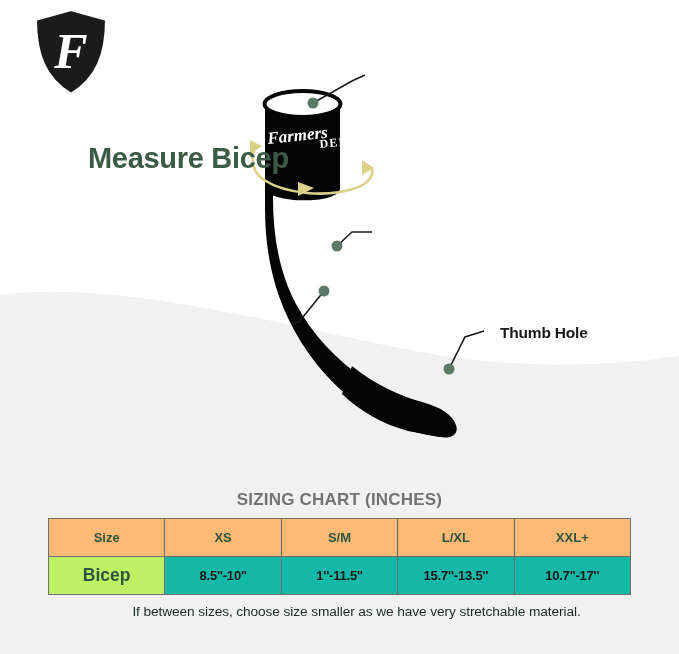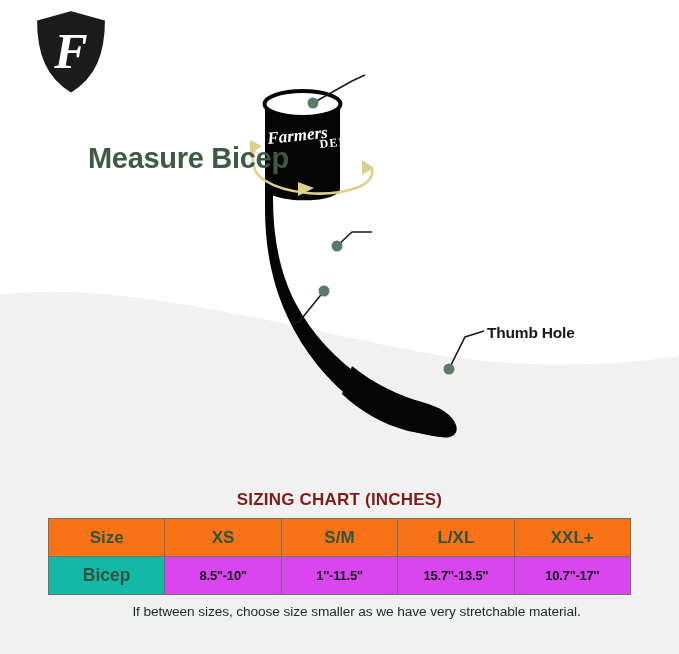--- a/index.html
+++ b/index.html
@@ -52,21 +52,21 @@
     font-size: 15.5px;
     letter-spacing: -0.2px;
     color: #17181a;
     white-space: nowrap;
   }
   .callout.right { text-align: left; }
   .callout.left  { text-align: right; }
 
   #callout-anti-slide { left: 367px; top: 67px; }
   #callout-upf        { left: 375px; top: 224px; }
-  #callout-thumb      { left: 487px; top: 324px; }
+  #callout-thumb      { left: 500px; top: 324px; }
   #callout-scratch    { left: 139px; top: 314px; }
 
   
 
   
   #measure-bicep {
     position: absolute;
     left: 88px;
     top: 135px;
     font-size: 29px;
@@ -80,51 +80,51 @@
   
   #chart-title {
     position: absolute;
     left: 0;
     top: 490px;
     width: 679px;
     text-align: center;
     font-size: 17px;
     font-weight: bold;
     letter-spacing: 0.2px;
-    color: #7f1d1d;
+    color: #737373;
   }
   #sizing-table {
     position: absolute;
     left: 48px;
     top: 518px;
     width: 583px;
     border-collapse: collapse;
     table-layout: fixed;
   }
   #sizing-table td {
     border: 1px solid #6f6f6f;
     height: 37px;
     text-align: center;
     vertical-align: middle;
     padding: 0;
   }
   #sizing-table .hdr {
-    background: #f97316;
+    background: #fdba74;
     color: #2f5540;
-    font-size: 17px;
+    font-size: 13px;
     font-weight: bold;
   }
   #sizing-table .rowlabel {
-    background: #14b8a6;
+    background: #bef264;
     color: #2f5540;
     font-size: 17.5px;
     font-weight: bold;
   }
   #sizing-table .val {
-    background: #d946ef;
+    background: #14b8a6;
     color: #15181b;
     font-size: 13px;
     font-weight: bold;
     letter-spacing: -0.2px;
     margin-left: 36px;
   }
   #chart-note {
     position: absolute;
     left: 0;
     top: 604px;

